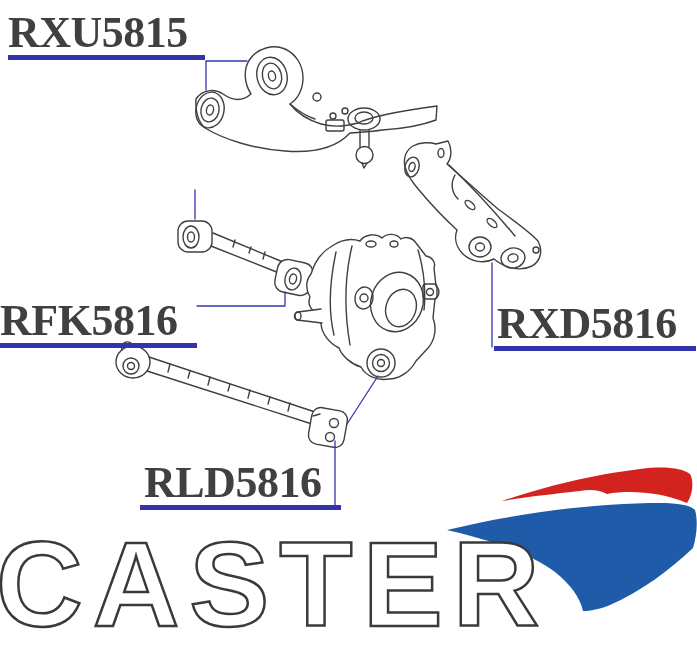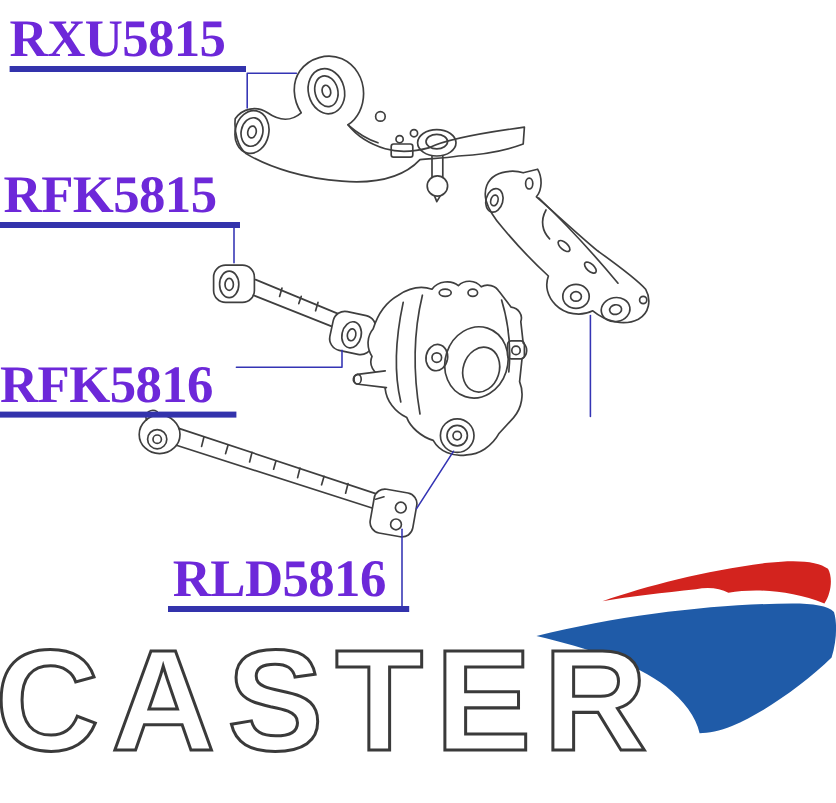--- a/index.html
+++ b/index.html
@@ -5,21 +5,21 @@
   html,body{margin:0;padding:0;background:#ffffff;}
   .canvas{
     position:relative;width:697px;height:669px;background:#ffffff;
     overflow:hidden;font-family:"Liberation Sans",sans-serif;
   }
   .diagram-svg{position:absolute;left:0;top:0;z-index:1;}
   .part-label{
     position:absolute;z-index:3;display:block;white-space:nowrap;
     font-family:"Liberation Serif",serif;font-weight:bold;
     font-size:44px;line-height:40px;letter-spacing:-0.5px;
-    color:#6d28d9;text-decoration:none;
+    color:#404040;text-decoration:none;
     border-bottom:5px solid #3333ac;padding-bottom:2px;
   }
   .lbl-rxu5815{left:8px;top:13px;width:197px;}
   .lbl-rfk5815{left:0px;top:143px;width:197px;padding-left:3px;}
   .lbl-rfk5816{left:0px;top:262px;width:197px;margin-top:39px;}
   .lbl-rxd5816{left:494px;top:304px;width:199px;padding-left:3px;}
   .lbl-rld5816{left:140px;top:463px;width:197px;padding-left:4px;}
   .logo-text{
     position:absolute;z-index:2;left:-4px;top:524px;
     font-family:"Liberation Sans",sans-serif;font-weight:bold;
@@ -145,19 +145,19 @@
            C694,481 693,494 687,503 C660,492 630,490 607,494
            C600,490 590,489 580,491 C553,494 525,497 502,501 Z" fill="#d3231e"></path>
       <path d="M447,530 C520,512 600,503 660,503 C678,503 690,505 695,510
            C698,520 697,535 693,548 C670,570 640,592 610,605
            C600,609 590,611 583,611 C580,597 570,584 555,572
            C530,553 490,540 447,530 Z" fill="#1f5ba8"></path>
     </g>
   </svg>
 
   <a class="part-label lbl-rxu5815">RXU5815</a>
-  <a class="part-label lbl-rfk5815">RFK5815</a>
   <a class="part-label lbl-rfk5816">RFK5816</a>
+  <a class="part-label lbl-rxd5816">RXD5816</a>
   <a class="part-label lbl-rld5816">RLD5816</a>
 
   <div class="logo-text">CASTER</div>
 
 </div>
 
 </body></html>

